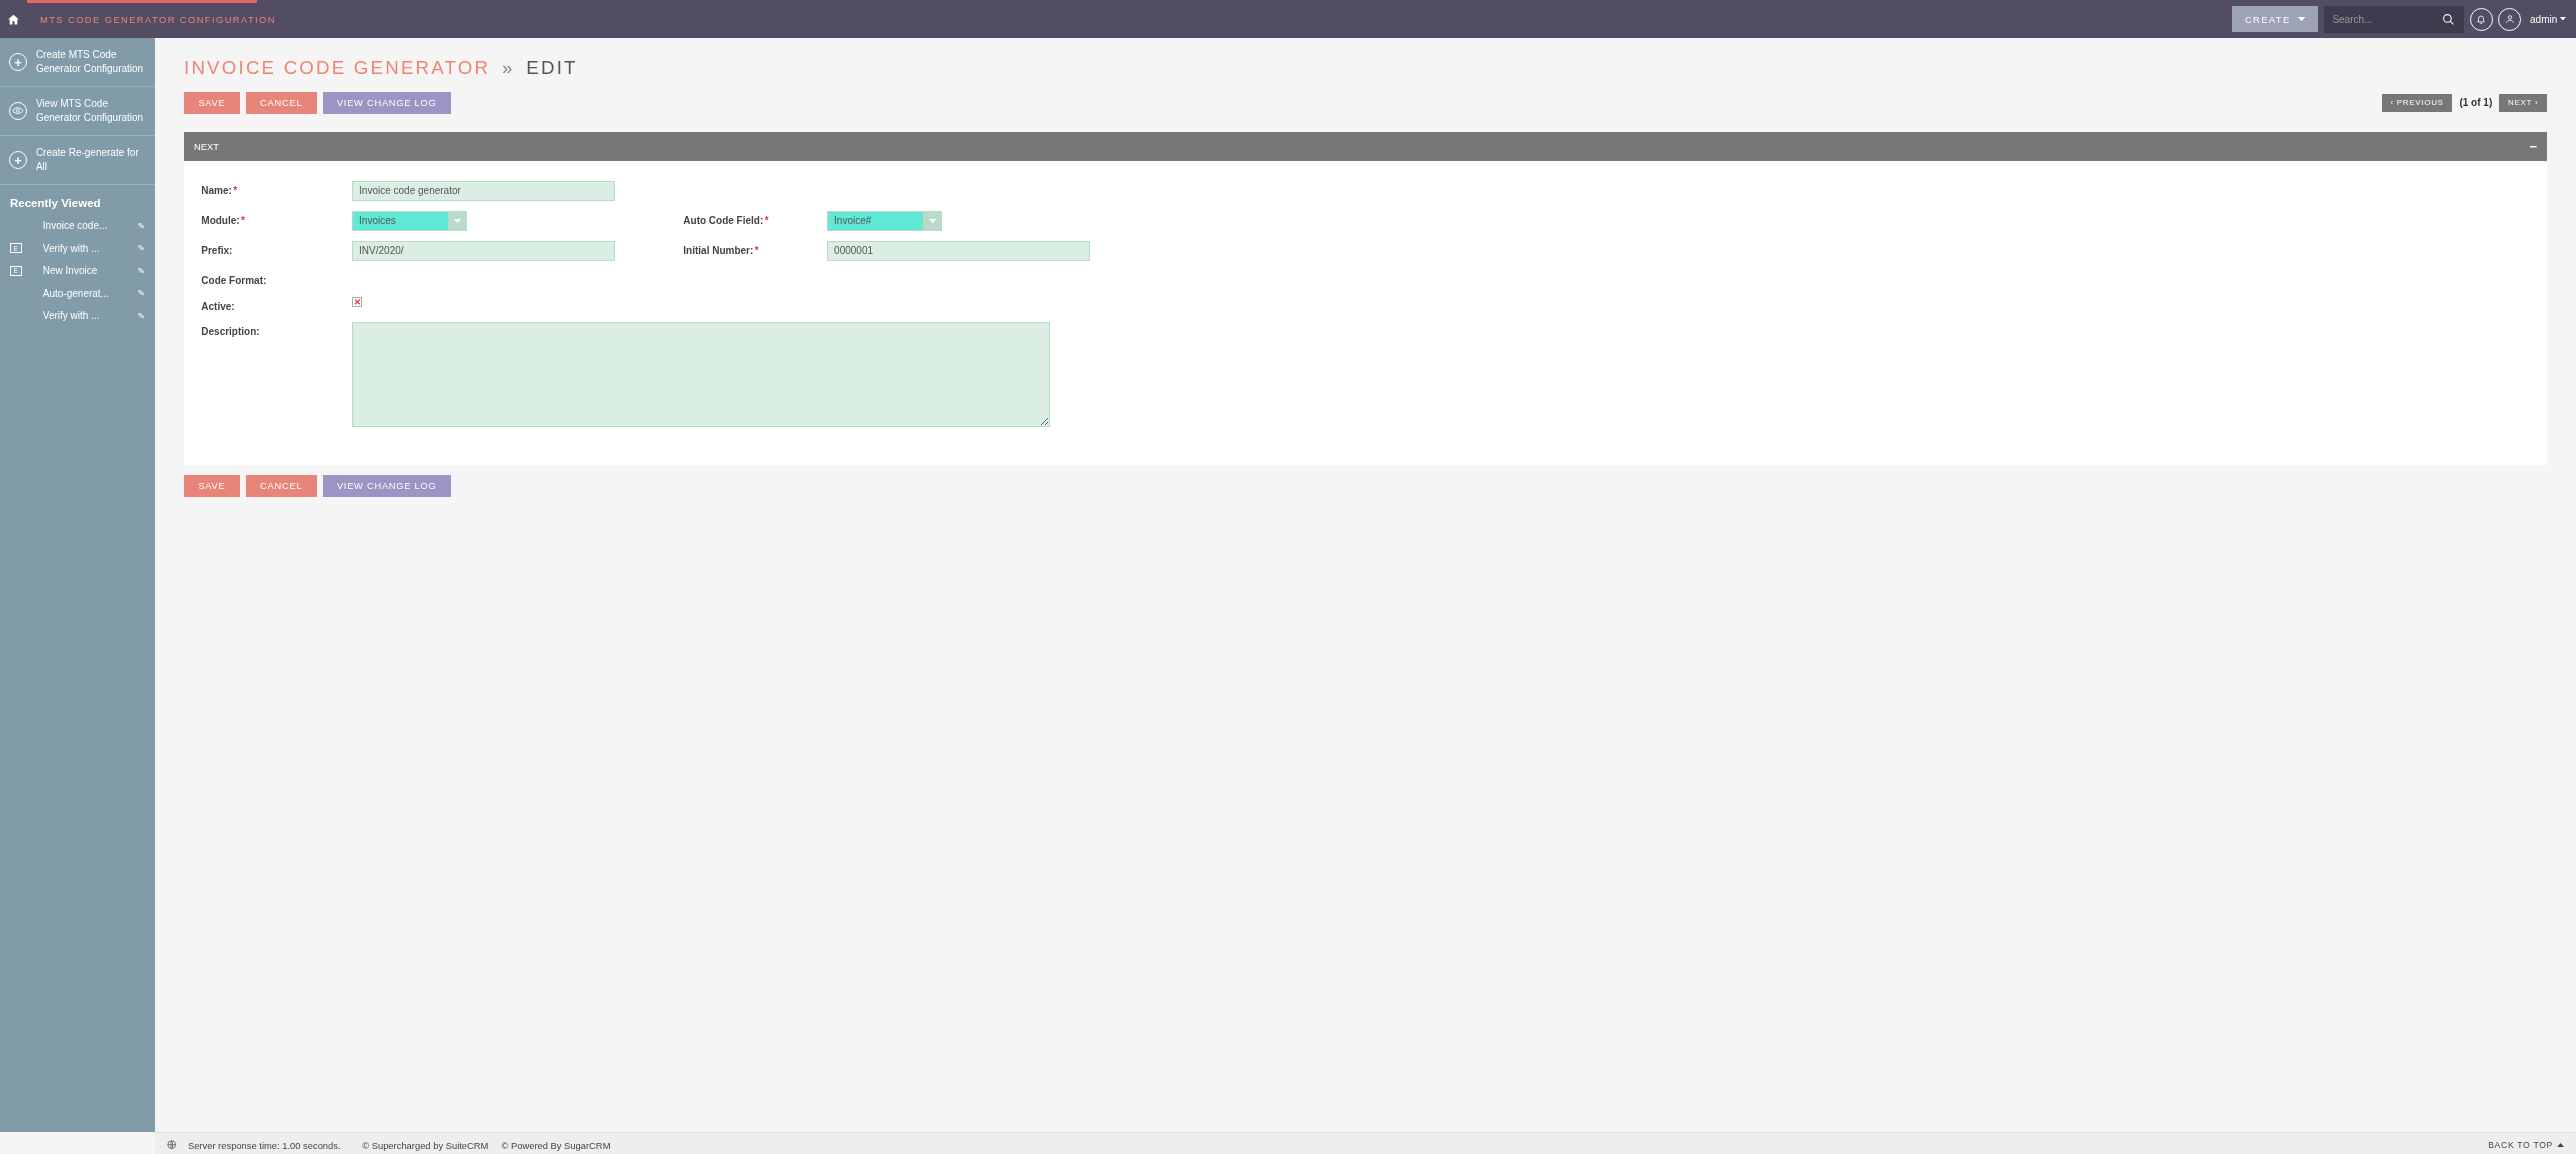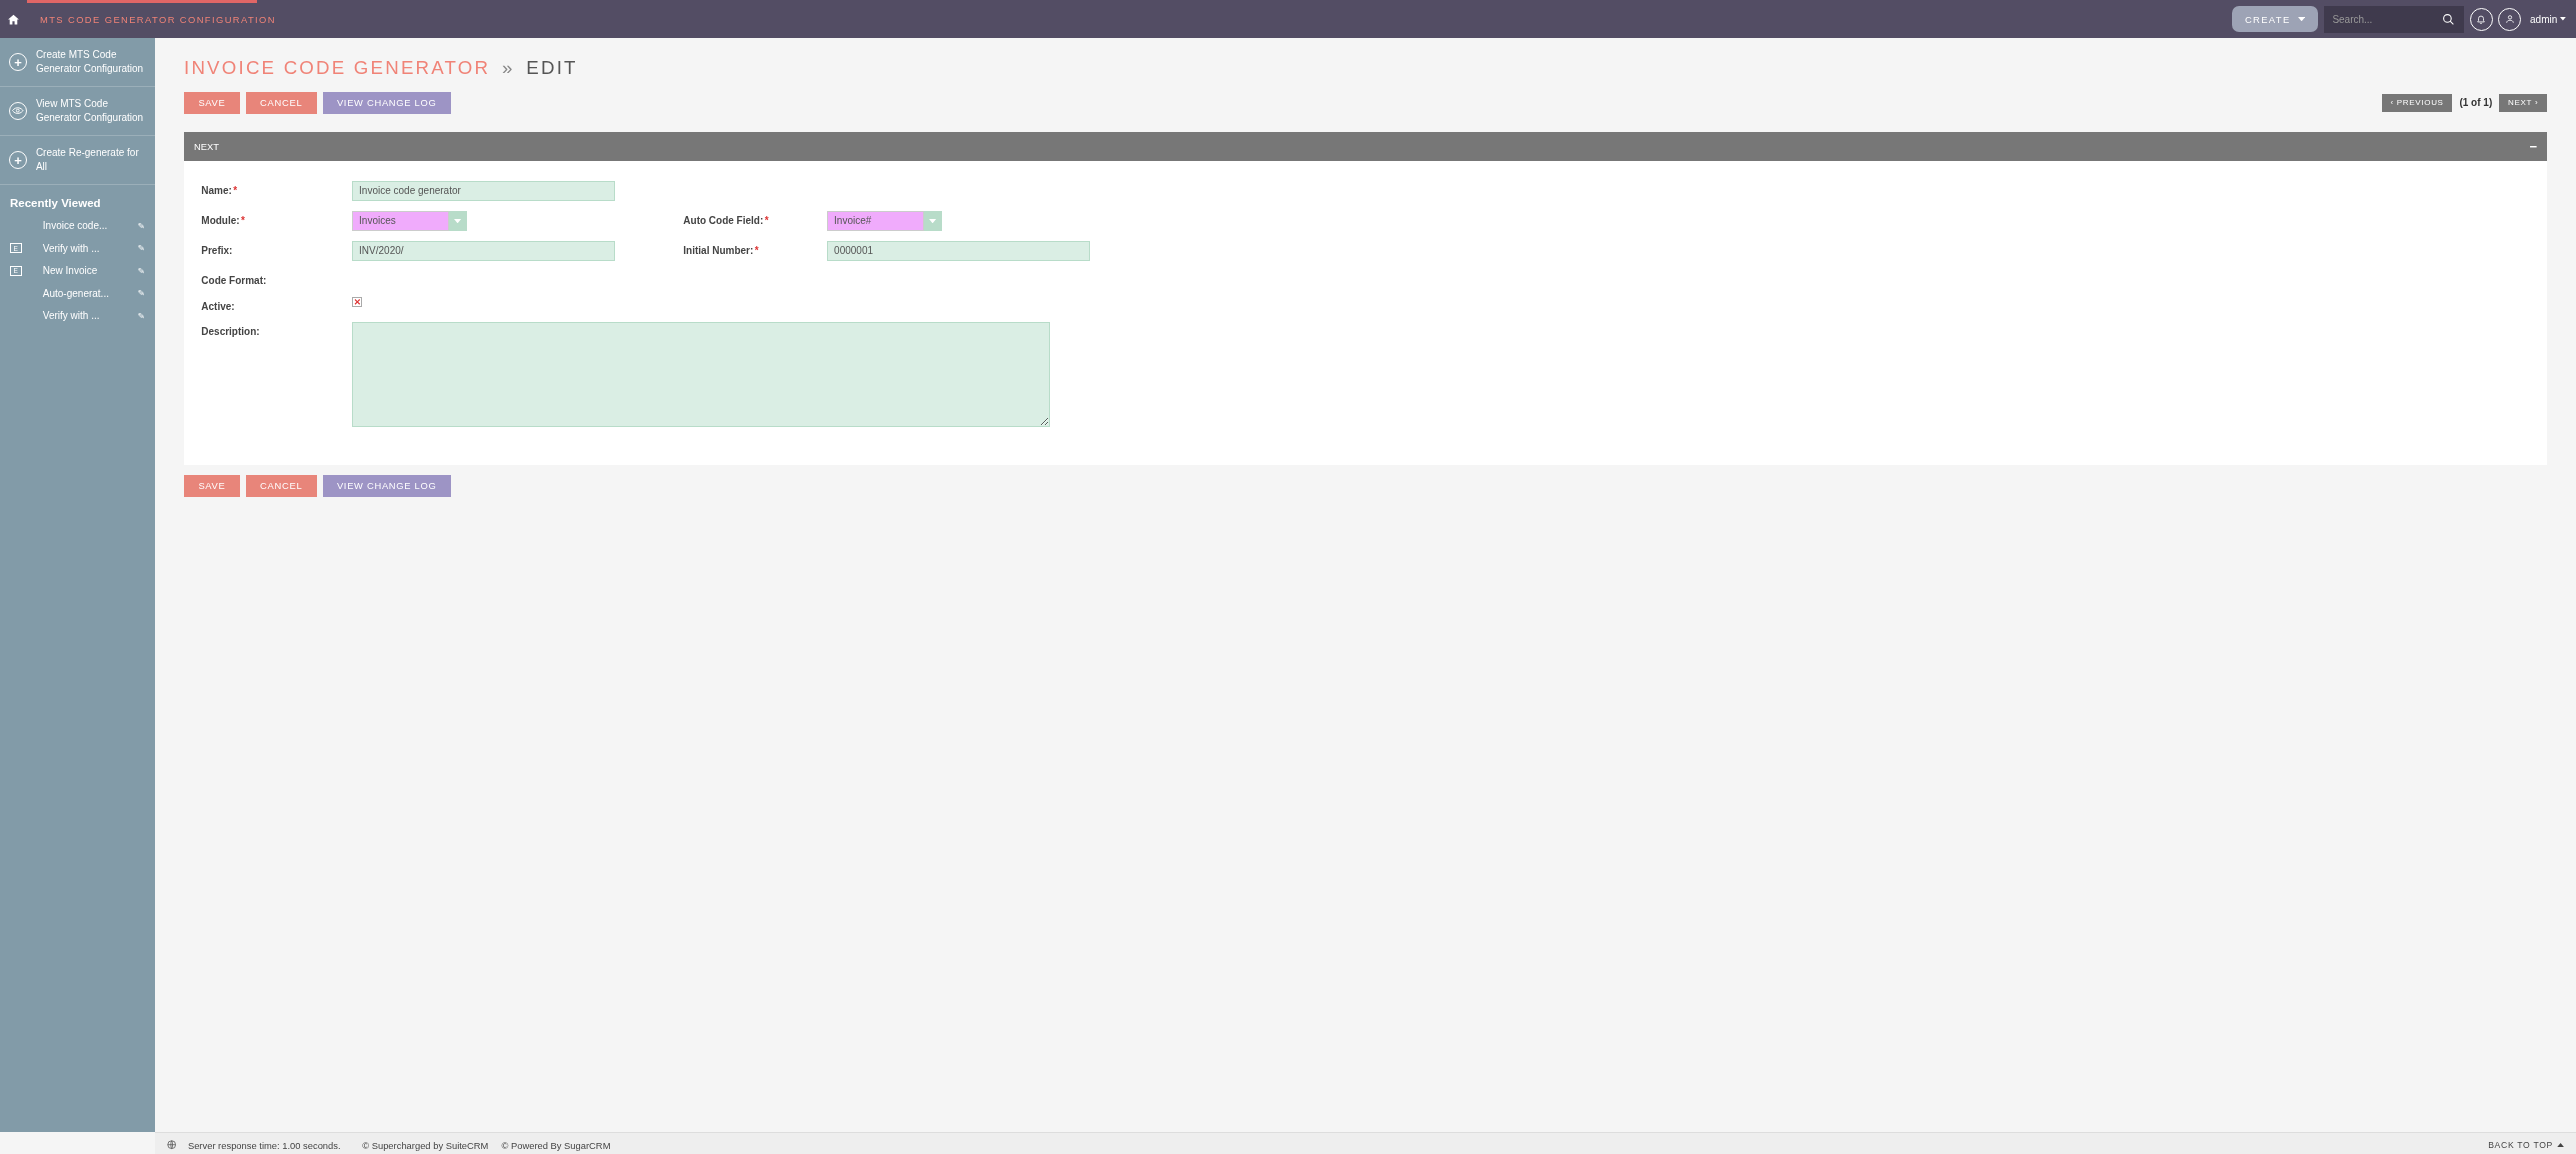--- a/index.html
+++ b/index.html
@@ -8,21 +8,21 @@
 
 .topbar-red { height: 2.9px; background: #e06666; width: 230px; position: absolute; top: 0; left: 27px; }
 
 
 .header { background: #534d64; height: 38px; display: flex; align-items: center; color: #fff; position: relative; }
 .home-icon { width: 27px; height: 38px; display: flex; align-items: center; justify-content: center; cursor: pointer; }
 .nav-brand { color: #f08377; letter-spacing: 1.4px; font-size: 9.4px; font-weight: 500; padding: 7px 13px; height: 38px; display: flex; align-items: center; cursor: pointer; }
 .nav-items { display: flex; }
 .nav-item { color: #fff; letter-spacing: 1.4px; font-size: 9.4px; padding: 0 14.4px; height: 38px; display: flex; align-items: center; cursor: pointer; }
 .header-right { margin-left: auto; display: flex; align-items: center; padding-right: 10px; gap: 5.8px; }
-.create-btn { background: #9da3b5; color: #fff; letter-spacing: 1.4px; font-size: 9.4px; padding: 7.2px 13px; display: flex; align-items: center; gap: 7.2px; cursor: pointer; border-radius: 7px; }
+.create-btn { background: #9da3b5; color: #fff; letter-spacing: 1.4px; font-size: 9.4px; padding: 7.2px 13px; display: flex; align-items: center; gap: 7.2px; cursor: pointer; }
 .search-box { background: #3f3a4d; width: 140px; height: 27px; display: flex; align-items: center; padding: 0 8.6px; }
 .search-box input { background: transparent; border: none; color: #ccc; font-size: 10px; width: 100%; outline: none; }
 .search-box input::placeholder { color: #999; }
 .search-icon { color: #fff; font-size: 13px; cursor: pointer; }
 .icon-btn-circle { width: 23px; height: 23px; border: 1.4px solid #fff; border-radius: 50%; display: flex; align-items: center; justify-content: center; cursor: pointer; }
 .admin-label { color: #fff; font-size: 10px; display: flex; align-items: center; gap: 2.9px; cursor: pointer; margin-left: 2.9px; }
 
 
 .layout { display: flex; min-height: calc(100vh - 38px - 21.6px); }
 .sidebar { width: 155px; background: #829ba8; color: #fff; flex-shrink: 0; position: relative; }
@@ -63,21 +63,21 @@
 .form-label { width: 151px; padding-top: 4.3px; font-weight: bold; font-size: 10px; color: #444; }
 .form-label .req { color: #d33; margin-left: 1.4px; }
 .form-field { flex: 1; }
 .field-group { display: flex; gap: 29px; }
 .sub-col { flex: 1; display: flex; }
 .sub-col .form-label { width: 144px; }
 
 .text-input { width: 263px; height: 20px; background: #daeee4; border: 0.7px solid #b8dcc9; padding: 0 5.8px; font-size: 10px; color: #555; }
 .text-input.wide { width: 263px; }
 .select-wrap { display: flex; width: 115px; }
-.select-wrap .select-val { flex: 1; height: 20px; background: #f0abfc; border: 0.7px solid #ccc; padding: 2.9px 5.8px; font-size: 10px; color: #555; display:flex; align-items:center; }
+.select-wrap .select-val { flex: 1; height: 20px; background: #5eead4; border: 0.7px solid #ccc; padding: 2.9px 5.8px; font-size: 10px; color: #555; display:flex; align-items:center; }
 .select-wrap .select-arrow { width: 18.7px; background: #b8dcc9; display: flex; align-items: center; justify-content: center; color: #fff; cursor: pointer; border: 0.7px solid #b8dcc9; }
 .static-val { font-size: 10px; color: #444; padding-top: 1.4px; font-weight: bold; }
 .checkbox { width: 10px; height: 10px; border: 0.7px solid #aaa; display: inline-flex; align-items: center; justify-content: center; color: #d33; font-size: 8.6px; font-weight: bold; background: #fff; cursor: pointer; }
 .textarea { width: 698px; max-width: 100%; height: 105px; background: #daeee4; border: 0.7px solid #b8dcc9; resize: both; font-size: 10px; padding: 4.3px; }
 
 
 .footer { height: 24.5px; background: #eee; display: flex; align-items: center; padding: 0 11.5px; font-size: 9.4px; color: #444; border-top: 0.7px solid #ddd; margin-left: 155px; }
 .footer .resp { display: flex; align-items: center; gap: 12px; }
 .footer .links { margin-left: 21.6px; display: flex; gap: 13px; }
 .footer .backtop { margin-left: auto; letter-spacing: 0.7px; font-size: 8.6px; cursor: pointer; display: flex; align-items: center; gap: 4.3px; }

